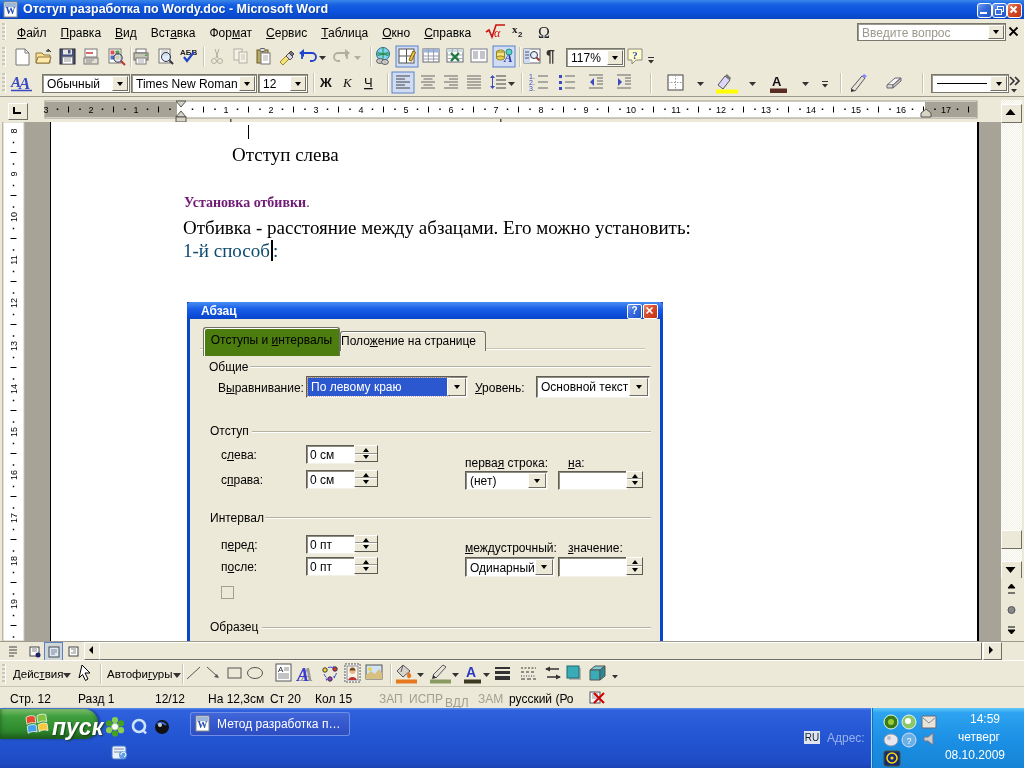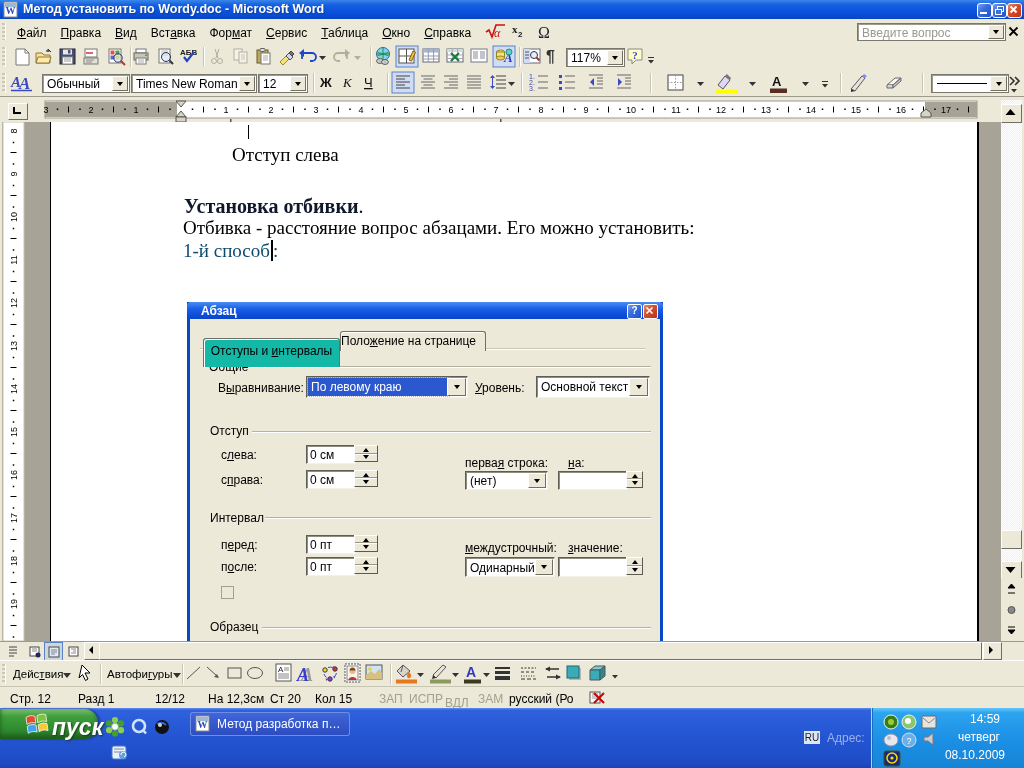--- a/index.html
+++ b/index.html
@@ -21,21 +21,21 @@
 </style></head>
 <body>
 <div id="screen">
 
 <div class="abs" style="left:0;top:0;width:1024px;height:19px;background:linear-gradient(to bottom,#3a86e8 0,#1660e2 25%,#0b53dd 60%,#0a4ad0 85%,#0845c2 100%)">
   <svg class="abs" style="left:3px;top:1px" width="17" height="17" viewBox="0 0 17 17">
     <rect x="1" y="1" width="13" height="15" fill="#fff" stroke="#888"></rect>
     <rect x="2" y="2" width="11" height="4" fill="#9db7d8"></rect>
     <text x="7.5" y="13" font-size="10" font-weight="bold" fill="#2a50b0" text-anchor="middle" font-family="Liberation Serif,serif">W</text>
   </svg>
-  <div class="abs" style="left:23px;top:2px;font-size:12.5px;font-weight:bold;color:#fff;text-shadow:1px 1px 1px #1040a0">Метод установить по Wordy.doc - Microsoft Word</div>
+  <div class="abs" style="left:23px;top:2px;font-size:12.5px;font-weight:bold;color:#fff;text-shadow:1px 1px 1px #1040a0">Отступ разработка по Wordy.doc - Microsoft Word</div>
   <div class="abs" style="left:977px;top:3px;width:13px;height:13px;border-radius:3px;border:1px solid #fff;background:linear-gradient(135deg,#7ba1ef 0,#3a6fe0 40%,#1c50c8 100%)">
         <div class="abs" style="left:2px;top:8px;width:7px;height:2px;background:#fff"></div>
       </div>
   <div class="abs" style="left:992px;top:3px;width:13px;height:13px;border-radius:3px;border:1px solid #fff;background:linear-gradient(135deg,#7ba1ef 0,#3a6fe0 40%,#1c50c8 100%)">
         <div class="abs" style="left:4px;top:2px;width:5px;height:4px;border:1px solid #fff"></div>
         <div class="abs" style="left:2px;top:5px;width:5px;height:4px;border:1px solid #fff;background:#3a6fe0"></div>
       </div>
   <div class="abs" style="left:1007px;top:3px;width:13px;height:13px;border-radius:3px;border:1px solid #fff;background:linear-gradient(135deg,#ea8a68 0,#d75030 40%,#c03010 100%)">
         <svg width="11" height="11" viewBox="0 0 11 11">
           <path d="M2.5 2.5L8.5 8.5M8.5 2.5L2.5 8.5" stroke="#fff" stroke-width="2"></path>
@@ -514,22 +514,22 @@
         <rect x="10.75" y="492.75" width="1.5" height="1.5" fill="#000"></rect>
         <rect x="10.75" y="514.25" width="1.5" height="1.5" fill="#000"></rect>
       </svg>
 
   <div class="abs" style="left:50px;top:0;width:1px;height:519px;background:#000"></div>
   <div class="abs" style="left:51px;top:0;width:926px;height:519px;background:#fff"></div>
   <div class="abs" style="left:977px;top:0;width:2px;height:519px;background:#000"></div>
 
   <div class="abs" style="left:248px;top:3px;width:1px;height:14px;background:#000"></div>
   <div class="abs" style="left:232px;top:22px;font-family:'Liberation Serif',serif;font-size:19px;color:#000">Отступ слева</div>
-  <div class="abs" style="left:184px;top:73px;font-family:'Liberation Serif',serif;font-size:20px;font-weight:bold;color:#0f172a">Установка отбивки<span style="font-weight:normal">.</span></div>
-  <div class="abs" style="left:183px;top:95px;font-family:'Liberation Serif',serif;font-size:19px;color:#000">Отбивка - расстояние вопрос абзацами. Его можно установить:</div>
+  <div class="abs" style="left:184px;top:73px;font-family:'Liberation Serif',serif;font-size:14px;font-weight:bold;color:#701a75">Установка отбивки<span style="font-weight:normal">.</span></div>
+  <div class="abs" style="left:183px;top:95px;font-family:'Liberation Serif',serif;font-size:19px;color:#000">Отбивка - расстояние между абзацами. Его можно установить:</div>
   <div class="abs" style="left:183px;top:118px;font-family:'Liberation Serif',serif;font-size:19px;color:#0c4a6e">1-й способ<span style="margin-left:1px;border-left:2px solid #000">:</span></div>
 
   <div class="abs" style="left:1001px;top:-22px;width:21px;height:541px;background:#f3f1e4;background-image:conic-gradient(#fff 25%,transparent 0 50%,#fff 0 75%,transparent 0);background-size:2px 2px"></div>
   <div class="abs raised" id="vup" style="left:1001px;top:-18px;width:19px;height:17px">
         <svg width="17" height="15" viewBox="0 0 17 15">
           <path d="M8.5 4l5 6h-10z" fill="#000"></path>
         </svg>
       </div>
   <div class="abs raised" style="left:1001px;top:408px;width:19px;height:17px"></div>
   <div class="abs raised" id="vdn" style="left:1001px;top:439px;width:19px;height:17px">
@@ -554,21 +554,21 @@
     <div class="abs" style="left:456px;top:2px;width:13px;height:13px;border-radius:2px;border:1px solid #fff;background:linear-gradient(135deg,#ea8a68 0,#d75030 40%,#c03010 100%)">
           <svg width="11" height="11" viewBox="0 0 11 11">
             <path d="M2.5 2.5L8.5 8.5M8.5 2.5L2.5 8.5" stroke="#fff" stroke-width="1.6"></path>
           </svg>
         </div>
   </div>
   <div id="dlgbody" class="abs" style="left:3px;top:17px;width:470px;height:322px;background:#ece9d8">
 
     <div class="abs" style="left:10px;top:30px;width:445px;height:1px;background:#fff;box-shadow:0 -1px 0 #c8c5b2"></div>
     <div class="abs" style="left:150px;top:12px;width:144px;height:17px;background:#ece9d8;border:1px solid #707066;border-bottom:none;border-radius:3px 3px 0 0;box-shadow:inset 1px 1px 0 #fff;font-size:12px;text-align:left;padding-top:2px">Поло<u>ж</u>ение на странице</div>
-    <div class="abs" style="left:13px;top:19px;width:135px;height:23px;background:#14b8a6;border:1px solid #707066;border-bottom:none;border-radius:3px 3px 0 0;box-shadow:inset 1px 1px 0 #fff;font-size:12px;text-align:center;padding-top:5px;z-index:2">Отступы и <u>и</u>нтервалы</div>
+    <div class="abs" style="left:13px;top:8px;width:135px;height:23px;background:#4d7c0f;border:1px solid #707066;border-bottom:none;border-radius:3px 3px 0 0;box-shadow:inset 1px 1px 0 #fff;font-size:12px;text-align:center;padding-top:5px;z-index:2">Отступы и <u>и</u>нтервалы</div>
 
     <div class="lbl" style="left:19px;top:41px">Общие</div>
     <div class="etch" style="left:60px;top:47px;width:401px"></div>
     <div class="lbl" style="left:28px;top:62px">В<u>ы</u>равнивание:</div>
     <div class="cbox" style="left:116px;top:57px;width:160px;height:20px">
       <div class="abs" style="left:1px;top:1px;right:18px;bottom:1px;background:#2c58cf;outline:1px dotted #caa;color:#fff;font-size:12px;padding:2px 0 0 3px;white-space:nowrap">По левому краю</div>
       <div class="ddbtn" style="width:17px"></div>
     </div>
     <div class="lbl" style="left:285px;top:62px"><u>У</u>ровень:</div>
     <div class="cbox" style="left:346px;top:57px;width:112px;height:20px">

